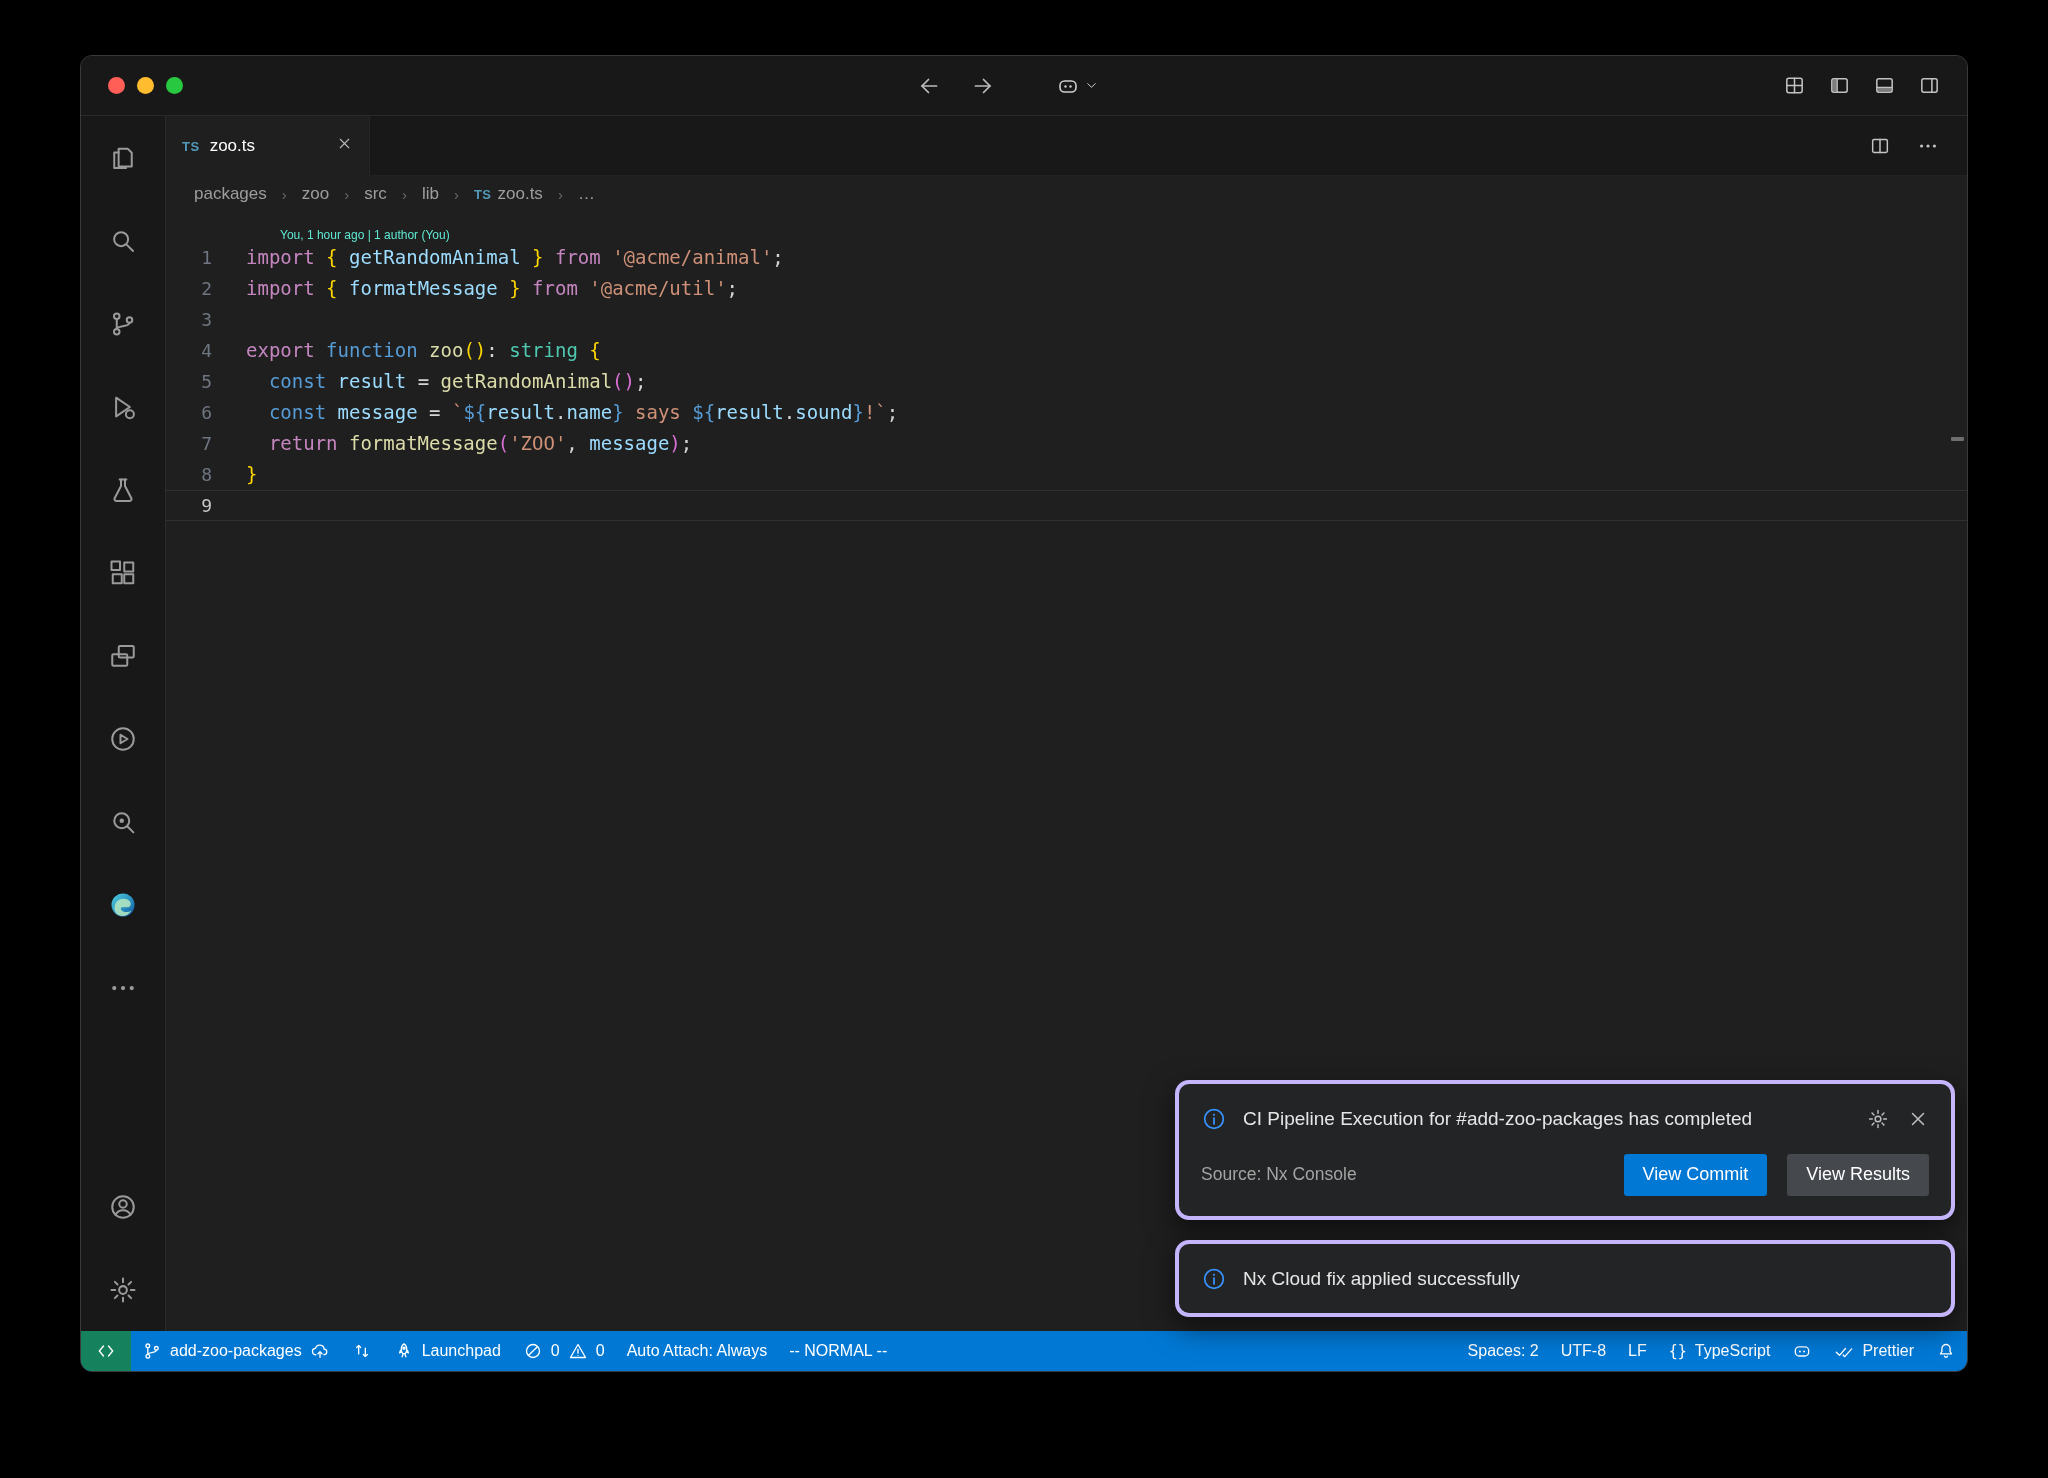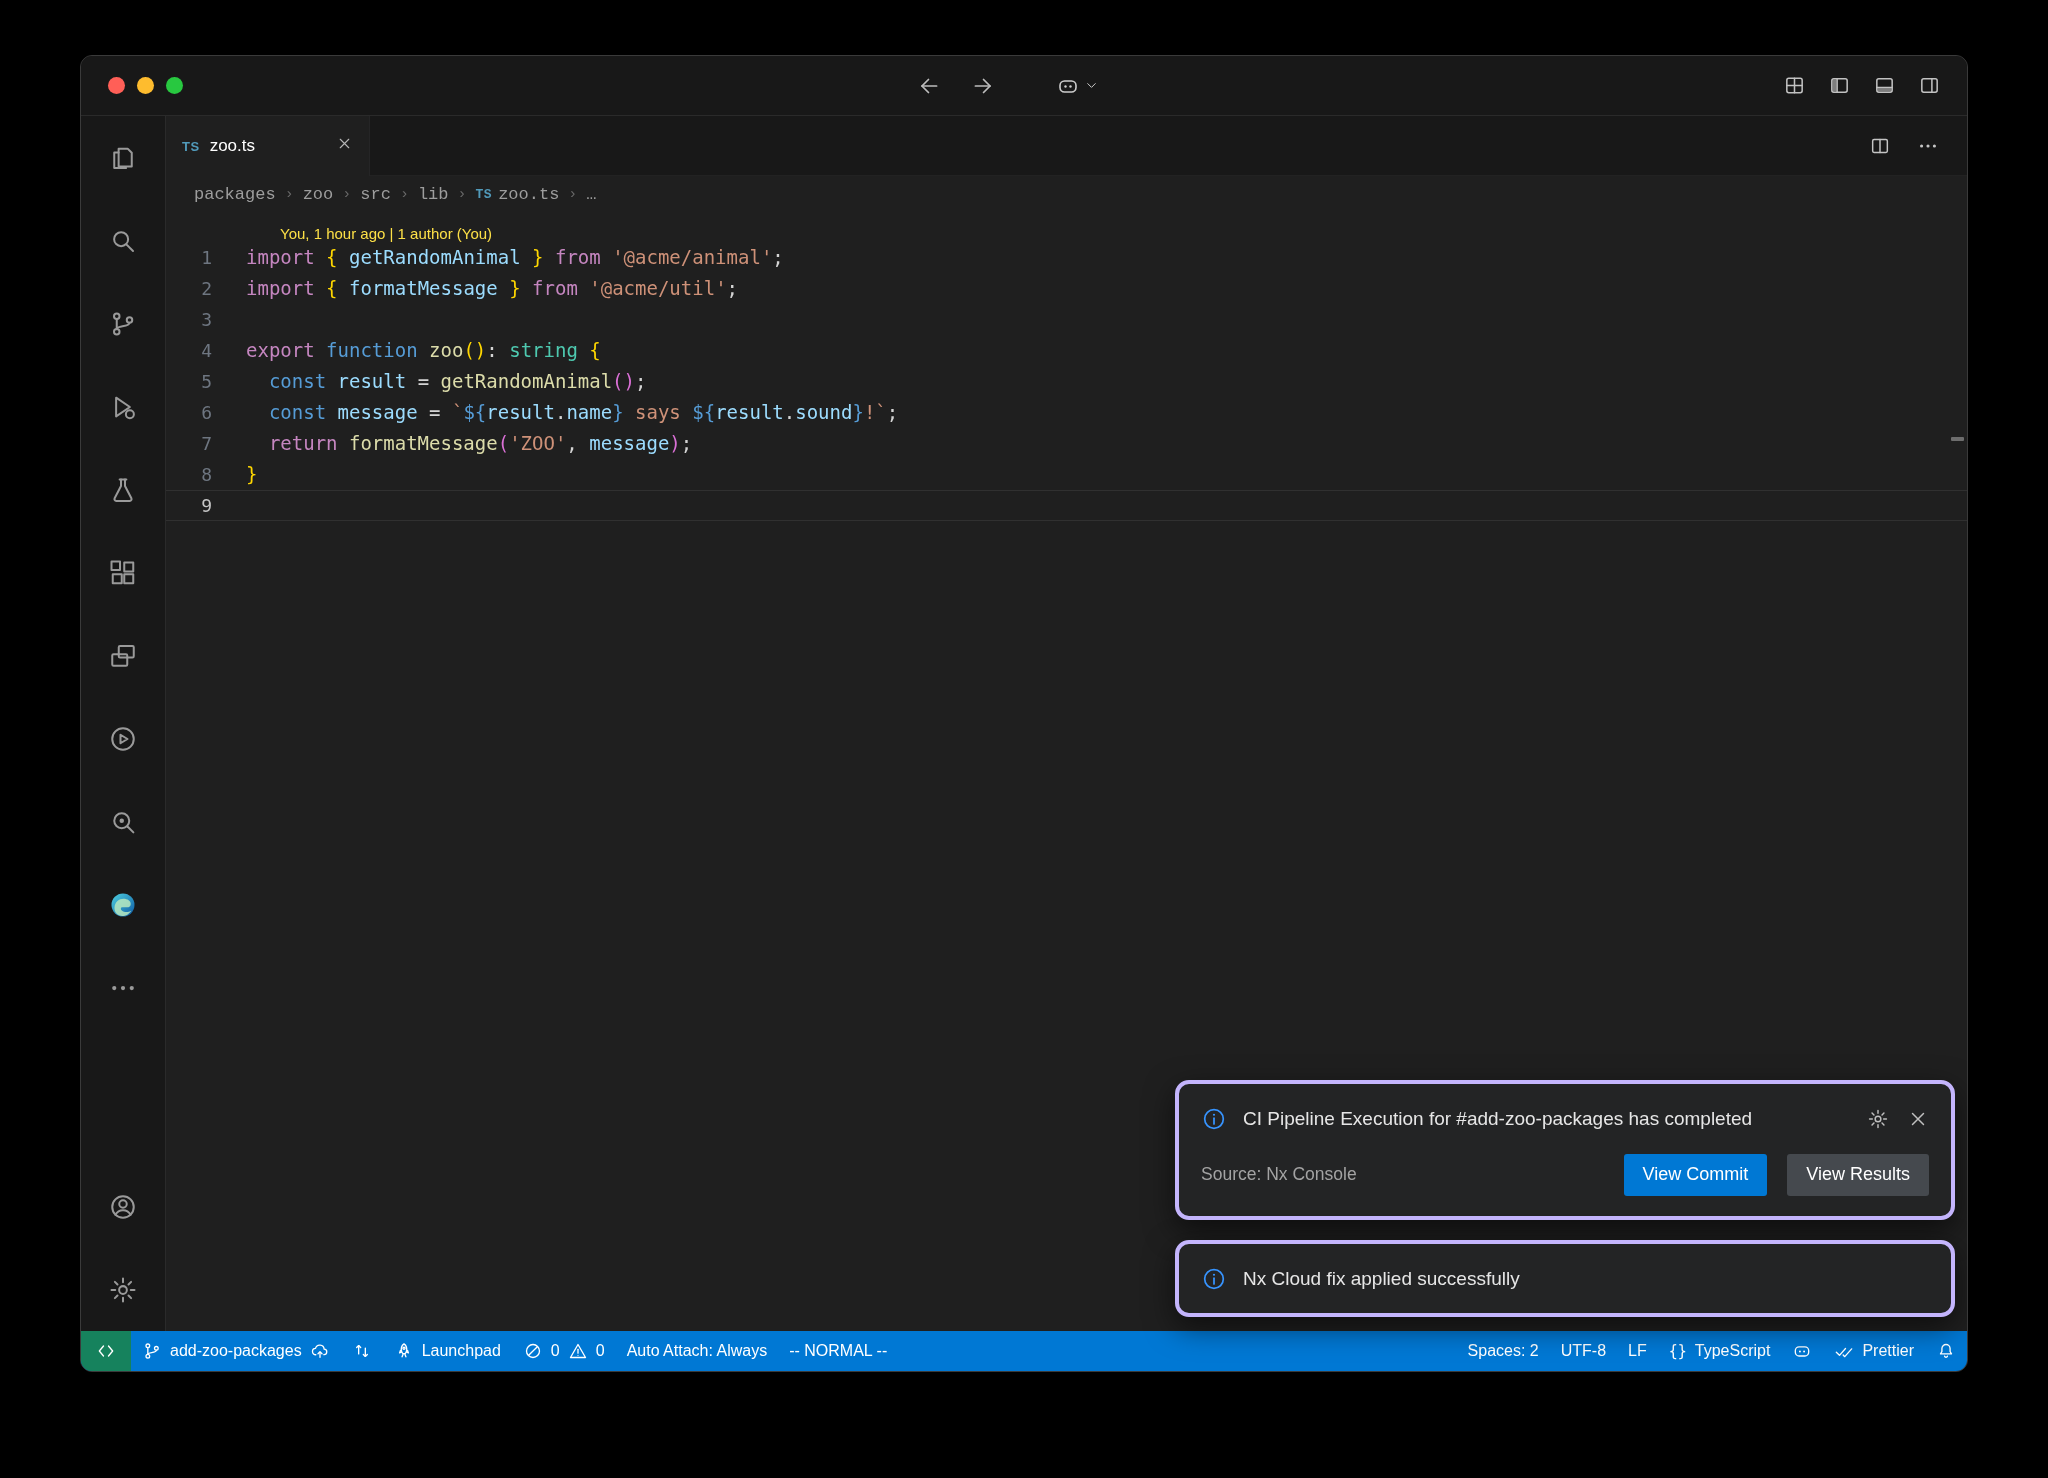--- a/index.html
+++ b/index.html
@@ -47,29 +47,29 @@
   .tab { width:204px; background:#1f1f1f; display:flex; align-items:center; gap:10px;
          padding:0 16px; color:#fff; font-size:17px; border-right:1px solid #252526; }
   .file-badge { color:#519aba; font-size:13px; font-weight:700; letter-spacing:.5px; }
   .tab-close { margin-left:auto; color:#b5b5b5; }
   .tab-close .ic svg{ width:17px; height:17px; }
   .tabbar-fill { flex:1; border-bottom:1px solid #222; }
   .tabbar-actions { display:flex; align-items:center; gap:26px; padding:0 28px 0 10px;
                     color:#c5c5c5; border-bottom:1px solid #222; }
   .tabbar-actions .ic svg{ width:22px; height:22px; }
 
-  .breadcrumbs { height:36px; flex:0 0 auto; display:flex; align-items:center; gap:9px;
-                 padding-left:28px; color:#9d9d9d; font-size:17px;font-family:Liberation Mono, monospace; }
+  .breadcrumbs { height:36px; flex:0 0 auto; display:flex; align-items:center; gap:15px;
+                 padding-left:28px; color:#9d9d9d; font-size:17px; }
   .bc-sep { color:#696969; font-size:15px; }
   .bc-item { display:flex; align-items:center; gap:6px; }
 
   .code-area { flex:1; position:relative; font-family:"DejaVu Sans Mono", monospace;
                font-size:19px; color:#d4d4d4; overflow:hidden; }
   .codelens { height:30px; display:flex; align-items:flex-end; padding-left:114px;
-              color:#fde047; font-size:15px; font-family:"Liberation Sans", sans-serif; }
+              color:#5eead4; font-size:12px; font-family:"Liberation Sans", sans-serif; }
   .code-row { display:flex; height:31px; line-height:31px; }
   .code-row.current { border-top:1px solid #303030; border-bottom:1px solid #303030; line-height:29px; }
   .gutter { flex:0 0 80px; text-align:right; padding-right:34px; color:#6e7681; font-size:18px; }
   .code-row.current .gutter { color:#c6c6c6; }
   .code-text { white-space:pre; }
   .tk-kw{color:#C586C0} .tk-kb{color:#569CD6} .tk-fn{color:#DCDCAA} .tk-vr{color:#9CDCFE}
   .tk-st{color:#CE9178} .tk-b1{color:#FFD700} .tk-b2{color:#DA70D6} .tk-pn{color:#D4D4D4}
   .tk-ty{color:#4EC9B0} .tk-tp{color:#569CD6}
   .scroll-marker { position:absolute; right:3px; top:225px; width:13px; height:4px;
                    background:#6d6d6d; border-radius:1px; }

